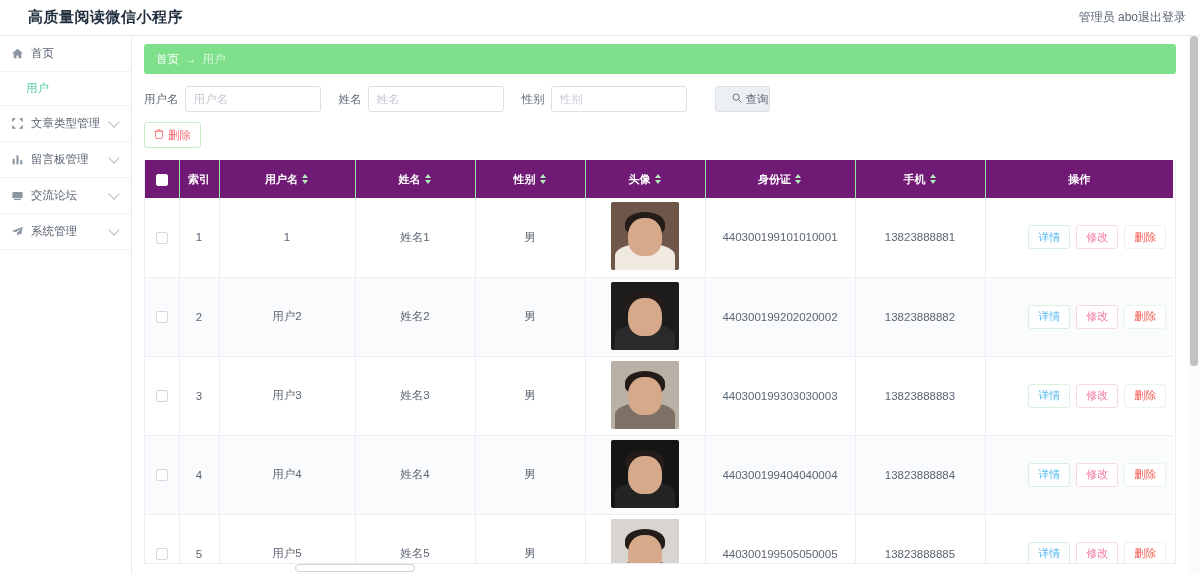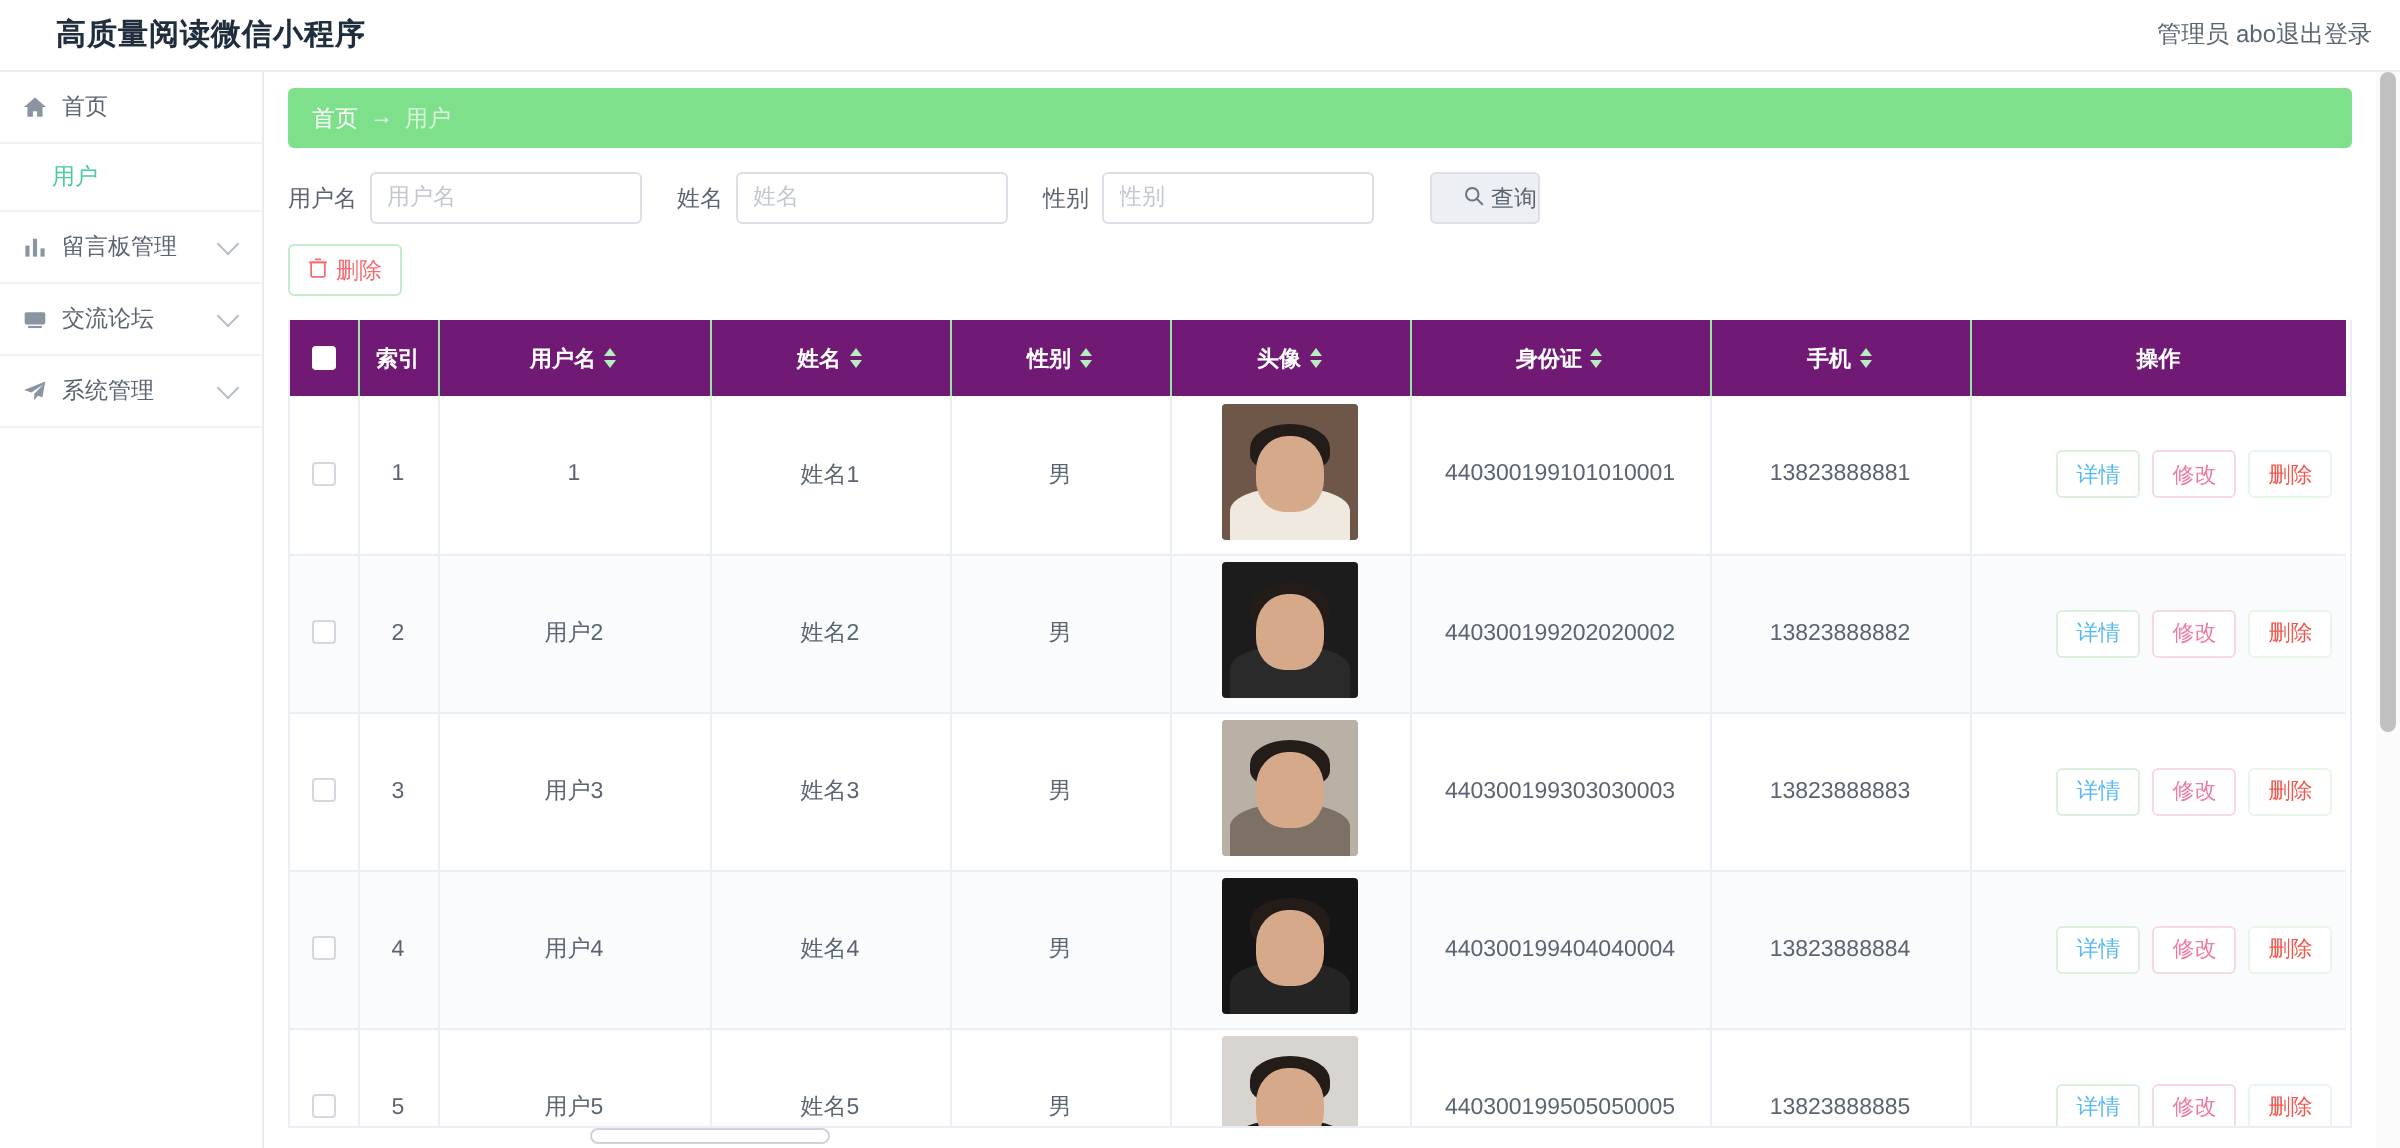--- a/index.html
+++ b/index.html
@@ -194,20 +194,29 @@
           <path d="M8 1 0 8h2.5v7h4v-4h3v4h4V8H16z"></path>
         </svg>
     </span>
     <span class="mi-label">首页</span>
   </div>
 
 
 
   <div class="sub-item">用户</div>
 
+  <div class="menu-item">
+    <span class="mi-ico">
+      <svg viewBox="0 0 16 16" fill="none" stroke="#8b95a1" stroke-width="1.6">
+          <path d="M1 5V1h4M11 1h4v4M15 11v4h-4M5 15H1v-4"></path>
+        </svg>
+    </span>
+    <span class="mi-label">文章类型管理</span>
+    <span class="caret"></span>
+  </div>
 
 
   <div class="menu-item">
     <span class="mi-ico">
       <svg viewBox="0 0 16 16">
           <rect x="1" y="7" width="3" height="8"></rect>
           <rect x="6.5" y="2" width="3" height="13"></rect>
           <rect x="12" y="9" width="3" height="6"></rect>
         </svg>
     </span>

